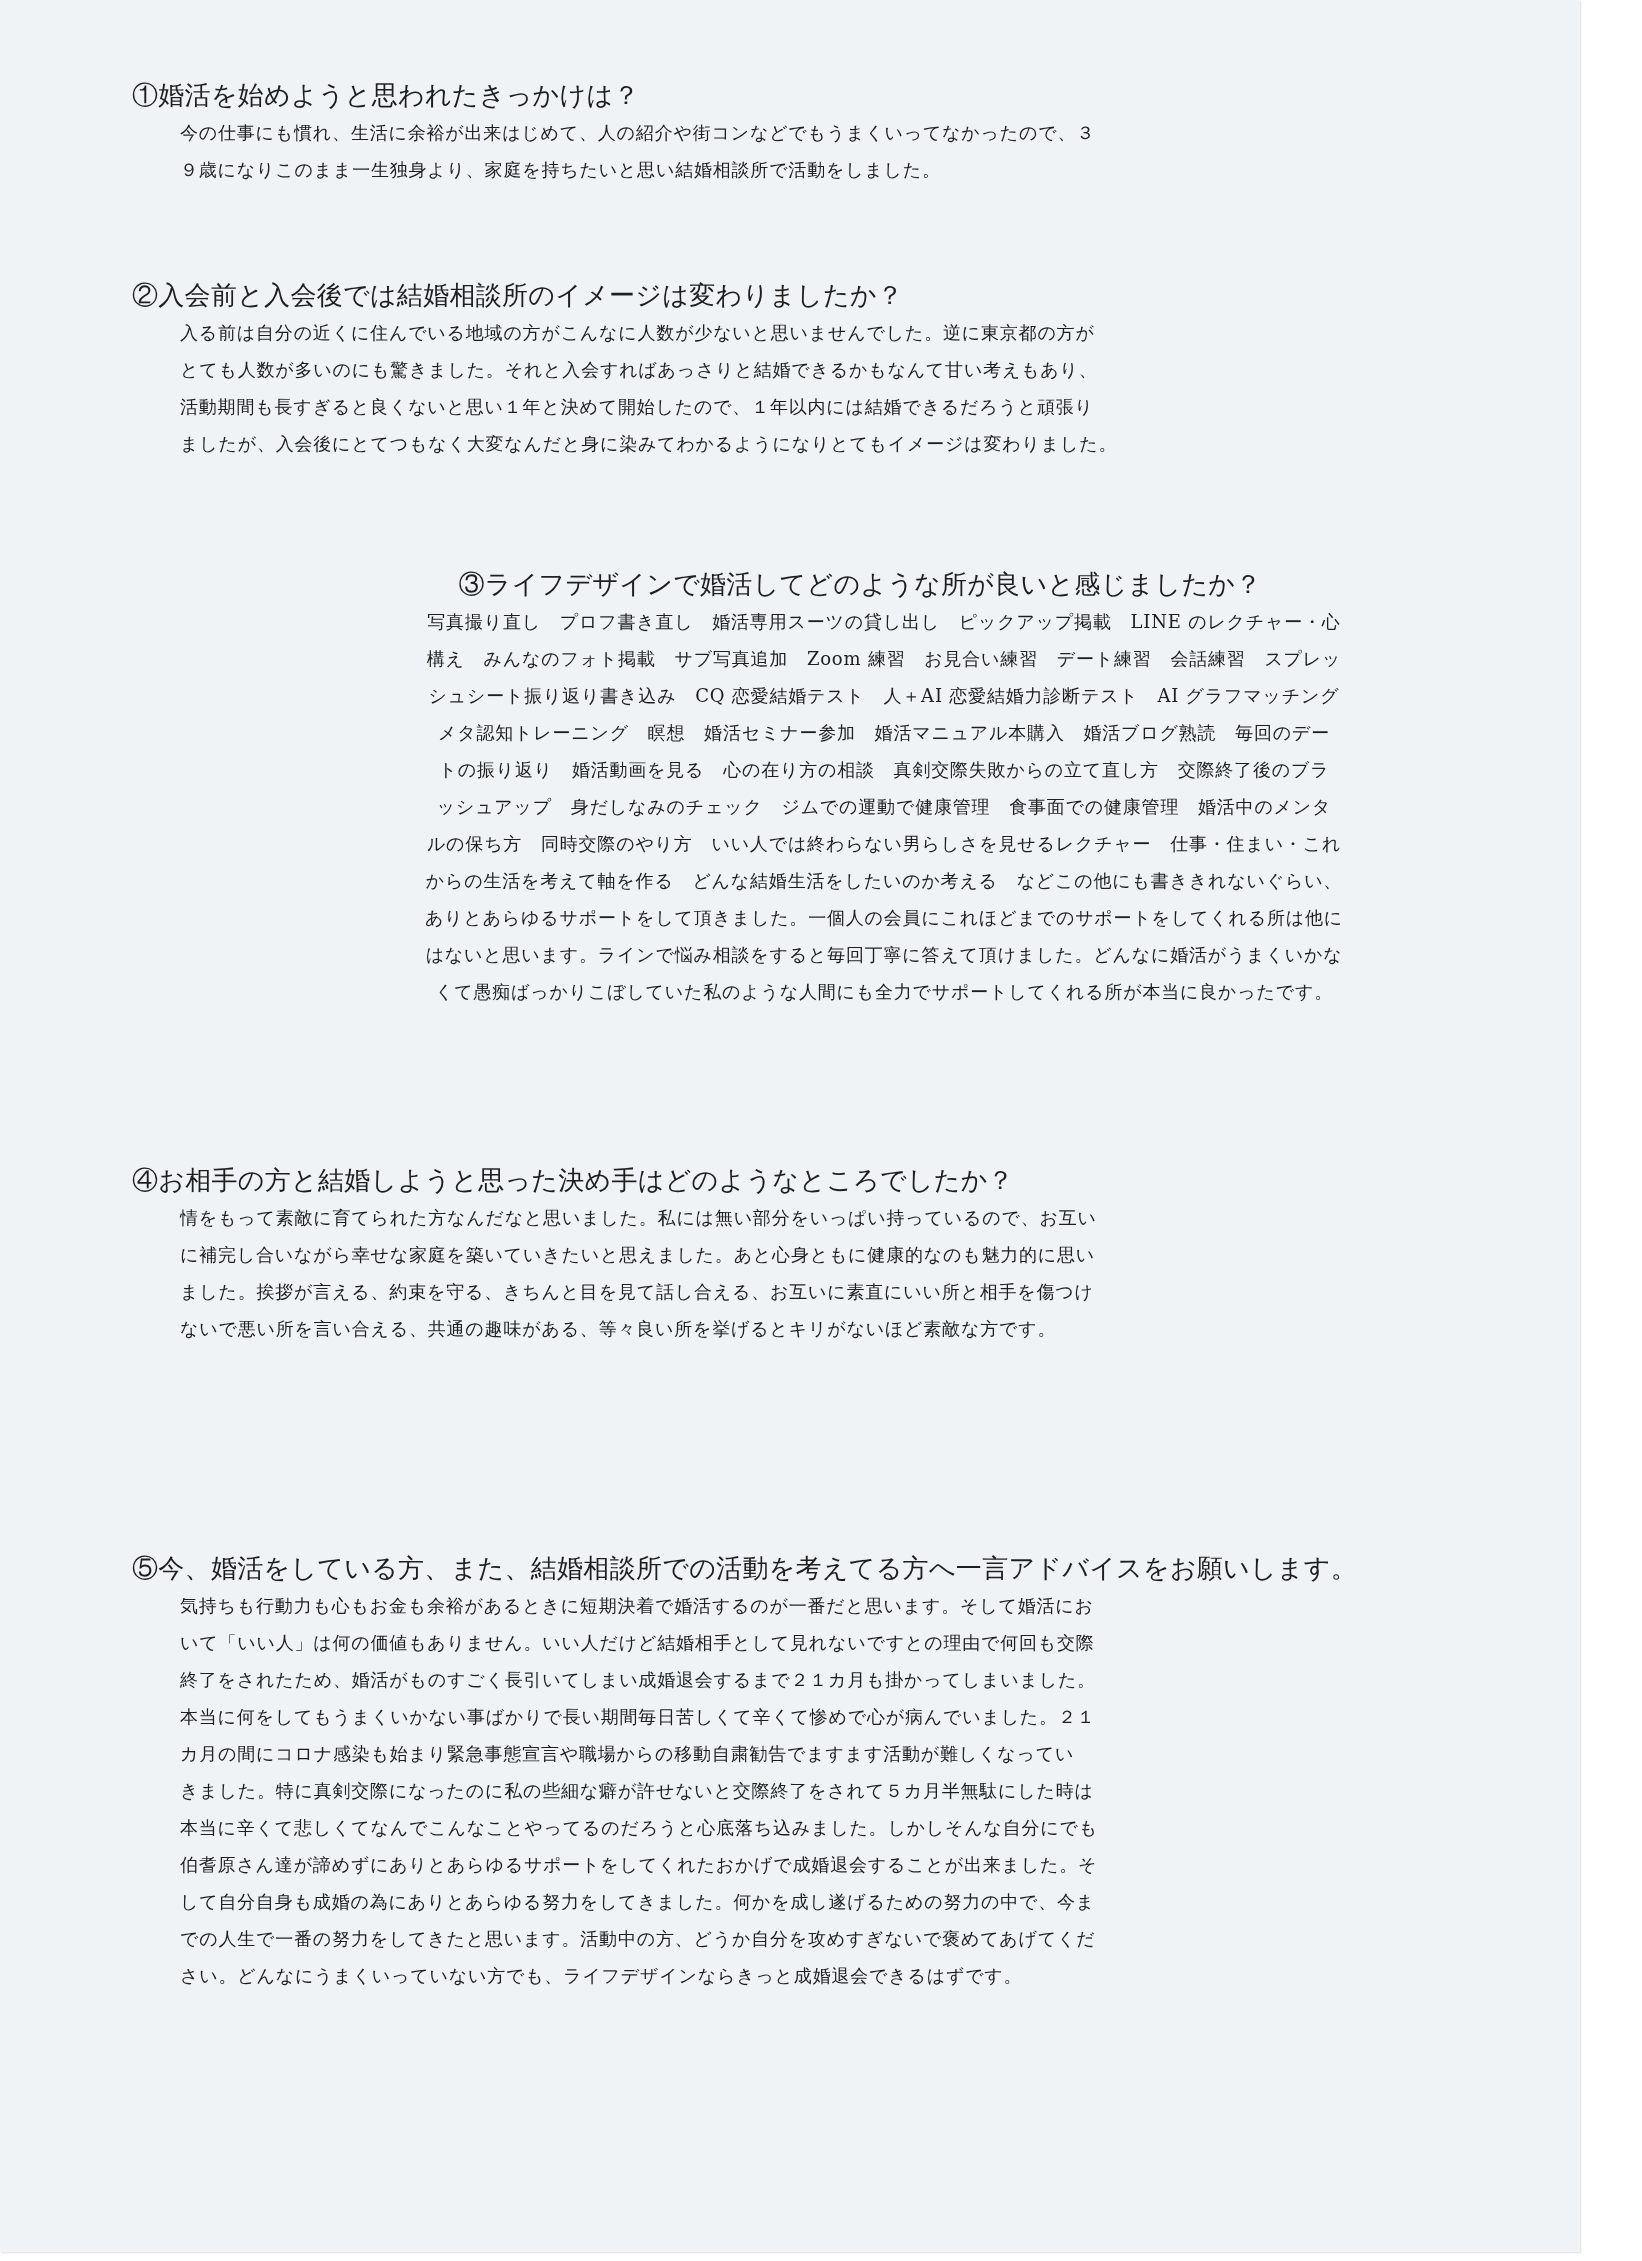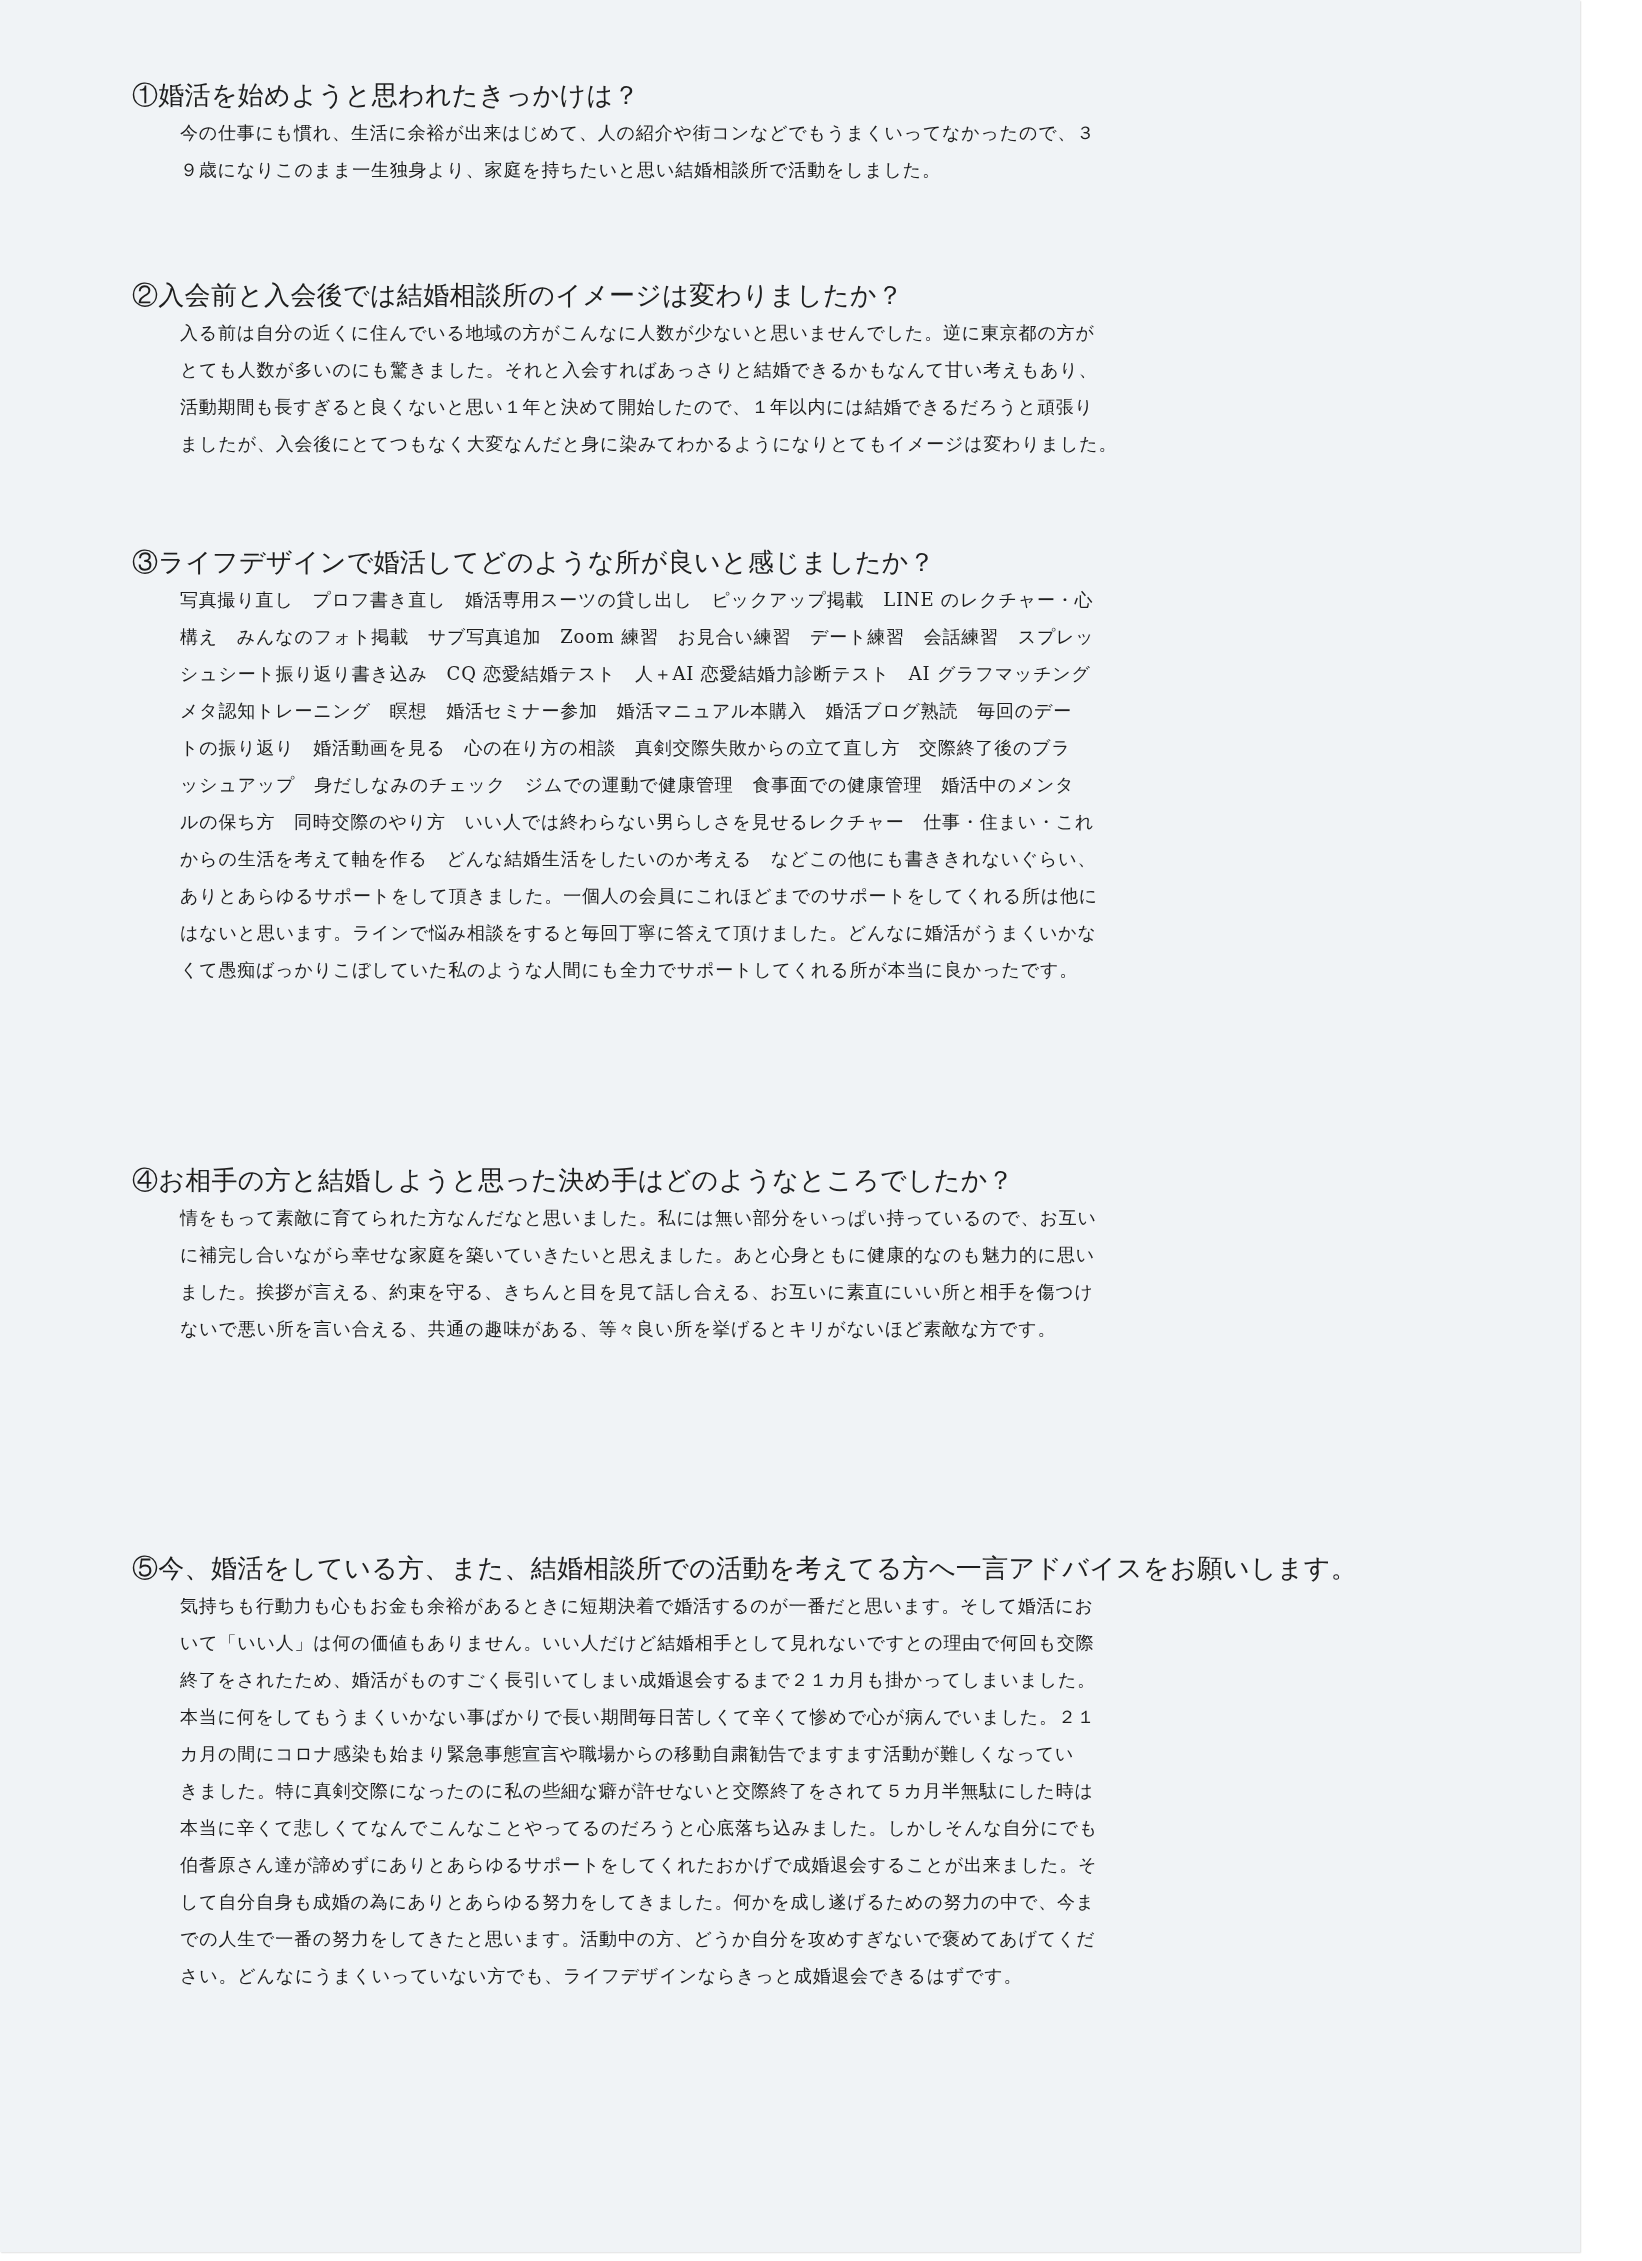--- a/index.html
+++ b/index.html
@@ -40,21 +40,21 @@
   <div class="section" style="top:277px;">
     <div class="question">②入会前と入会後では結婚相談所のイメージは変わりましたか？</div>
     <div class="answer">
       <div class="line">入る前は自分の近くに住んでいる地域の方がこんなに人数が少ないと思いませんでした。逆に東京都の方が</div>
       <div class="line">とても人数が多いのにも驚きました。それと入会すればあっさりと結婚できるかもなんて甘い考えもあり、</div>
       <div class="line">活動期間も長すぎると良くないと思い１年と決めて開始したので、１年以内には結婚できるだろうと頑張り</div>
       <div class="line">ましたが、入会後にとてつもなく大変なんだと身に染みてわかるようになりとてもイメージは変わりました。</div>
     </div>
   </div>
 
-  <div class="section" style="top:544px;">
+  <div class="section" style="top:566px;text-align:center;">
     <div class="question">③ライフデザインで婚活してどのような所が良いと感じましたか？</div>
     <div class="answer">
       <div class="line">写真撮り直し　プロフ書き直し　婚活専用スーツの貸し出し　ピックアップ掲載　LINE のレクチャー・心</div>
       <div class="line">構え　みんなのフォト掲載　サブ写真追加　Zoom 練習　お見合い練習　デート練習　会話練習　スプレッ</div>
       <div class="line">シュシート振り返り書き込み　CQ 恋愛結婚テスト　人＋AI 恋愛結婚力診断テスト　AI グラフマッチング</div>
       <div class="line">メタ認知トレーニング　瞑想　婚活セミナー参加　婚活マニュアル本購入　婚活ブログ熟読　毎回のデー</div>
       <div class="line">トの振り返り　婚活動画を見る　心の在り方の相談　真剣交際失敗からの立て直し方　交際終了後のブラ</div>
       <div class="line">ッシュアップ　身だしなみのチェック　ジムでの運動で健康管理　食事面での健康管理　婚活中のメンタ</div>
       <div class="line">ルの保ち方　同時交際のやり方　いい人では終わらない男らしさを見せるレクチャー　仕事・住まい・これ</div>
       <div class="line">からの生活を考えて軸を作る　どんな結婚生活をしたいのか考える　などこの他にも書ききれないぐらい、</div>

